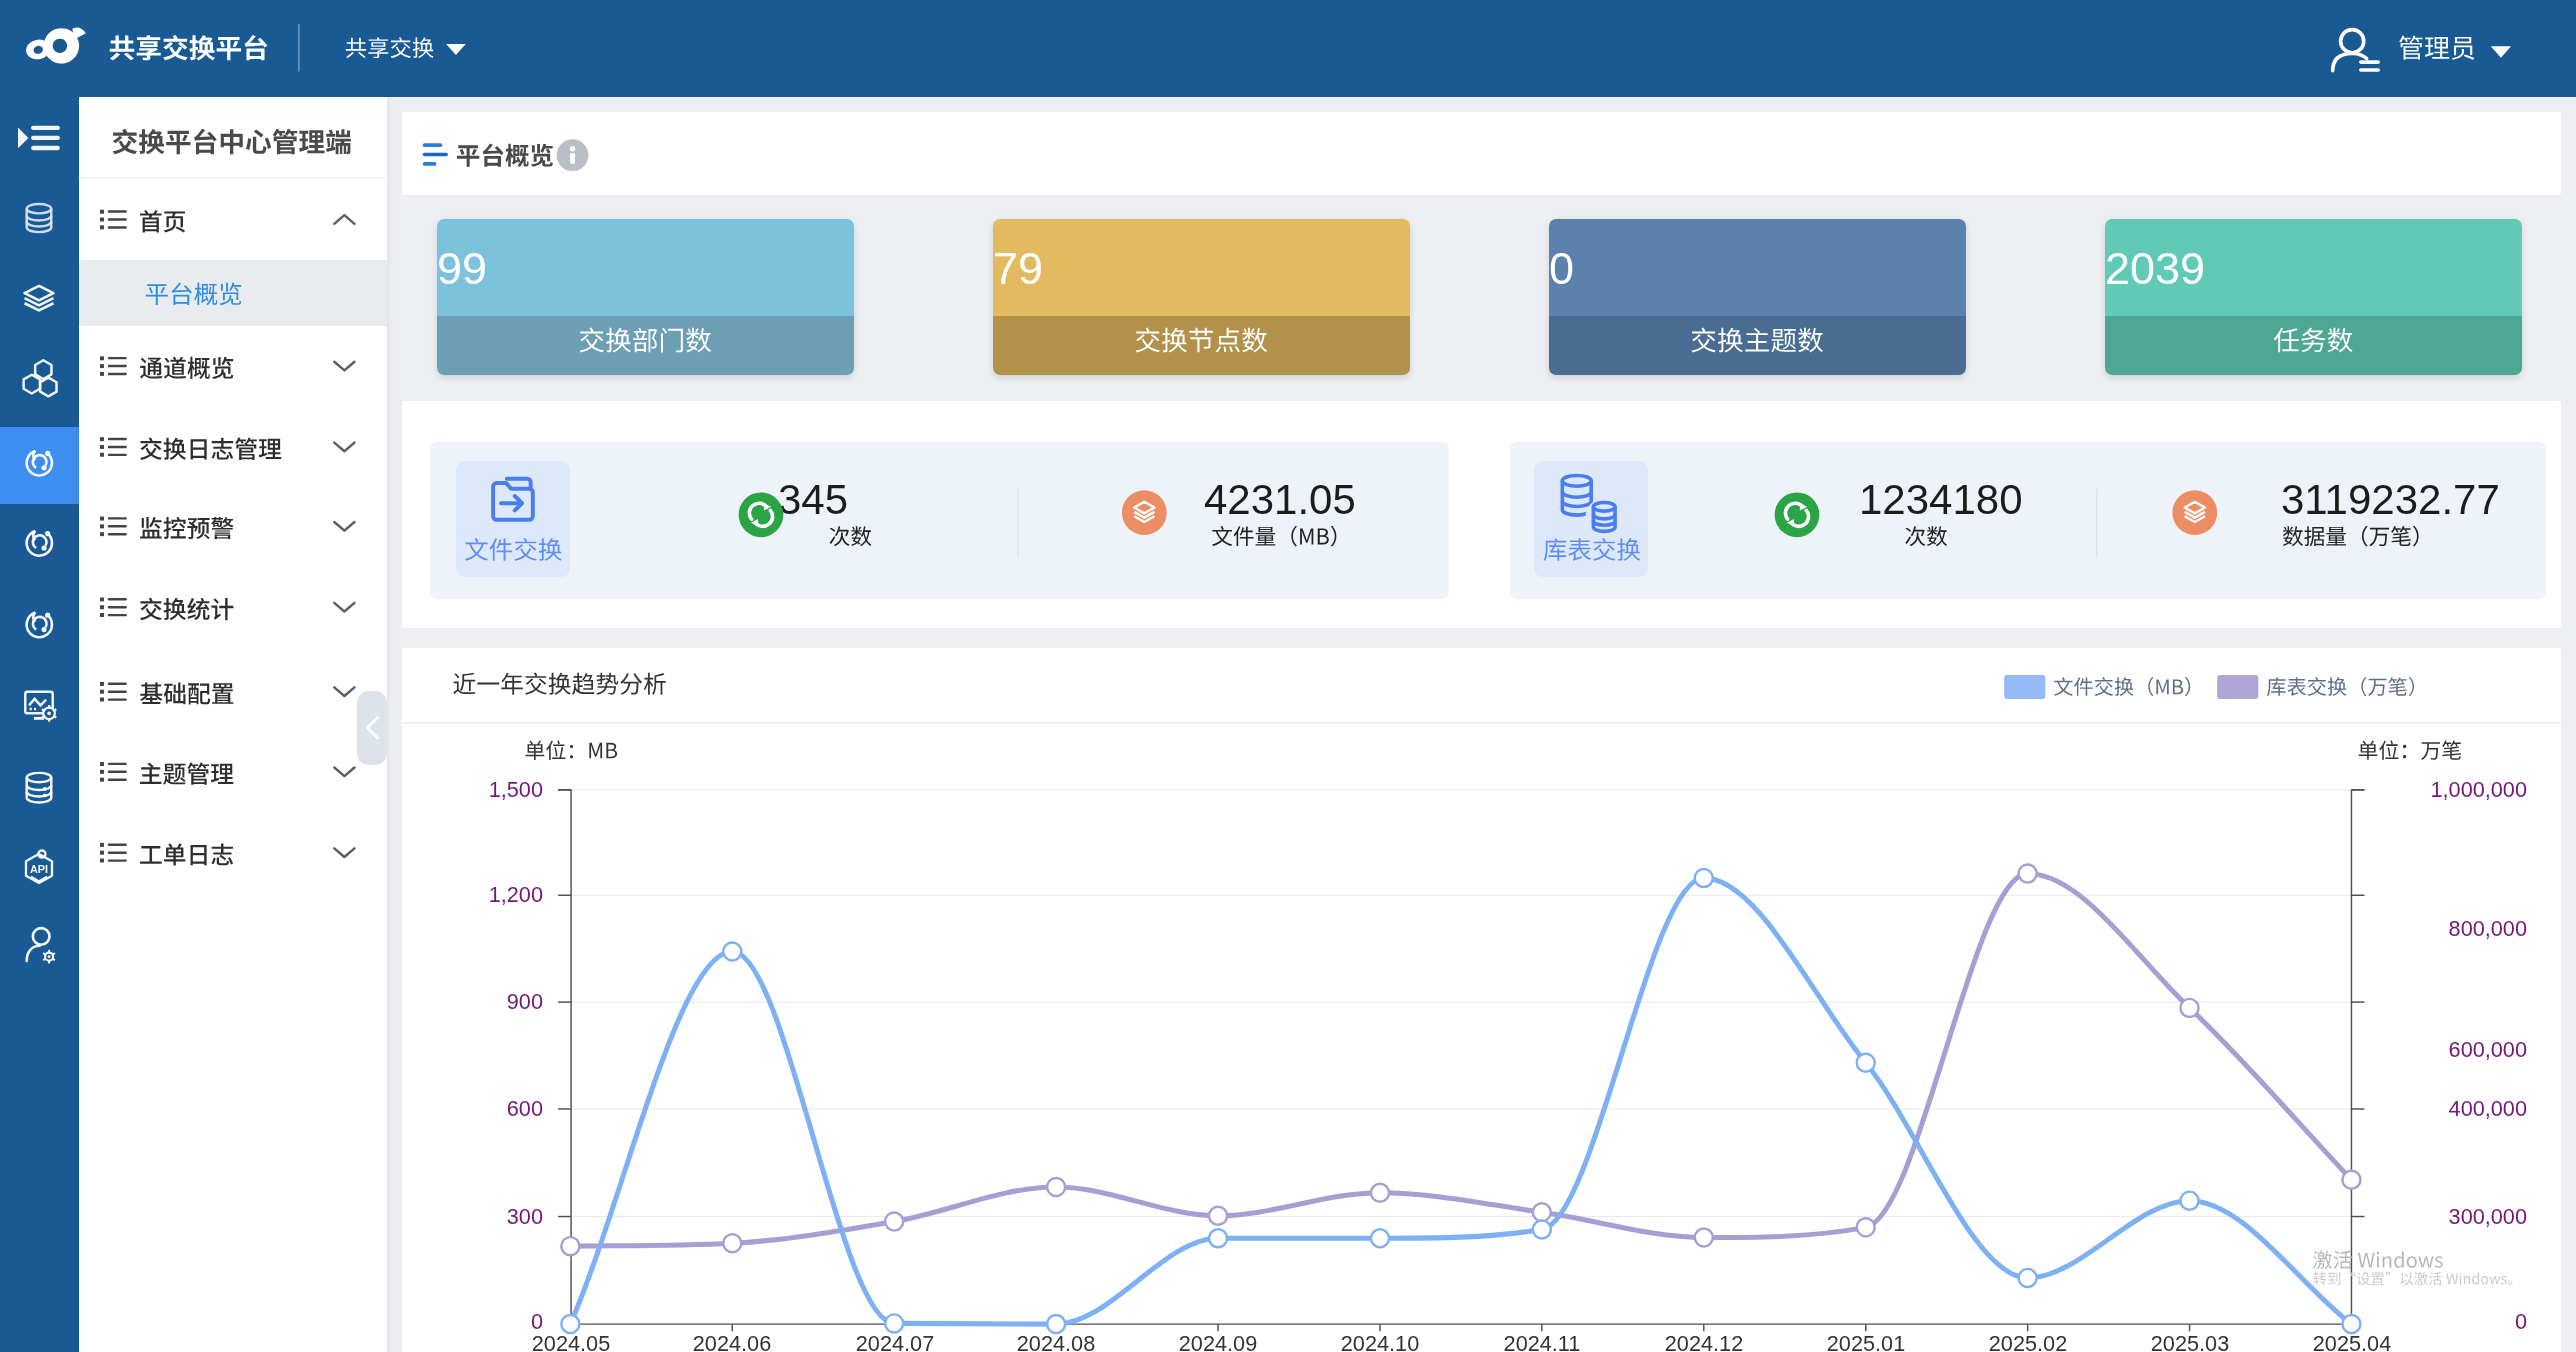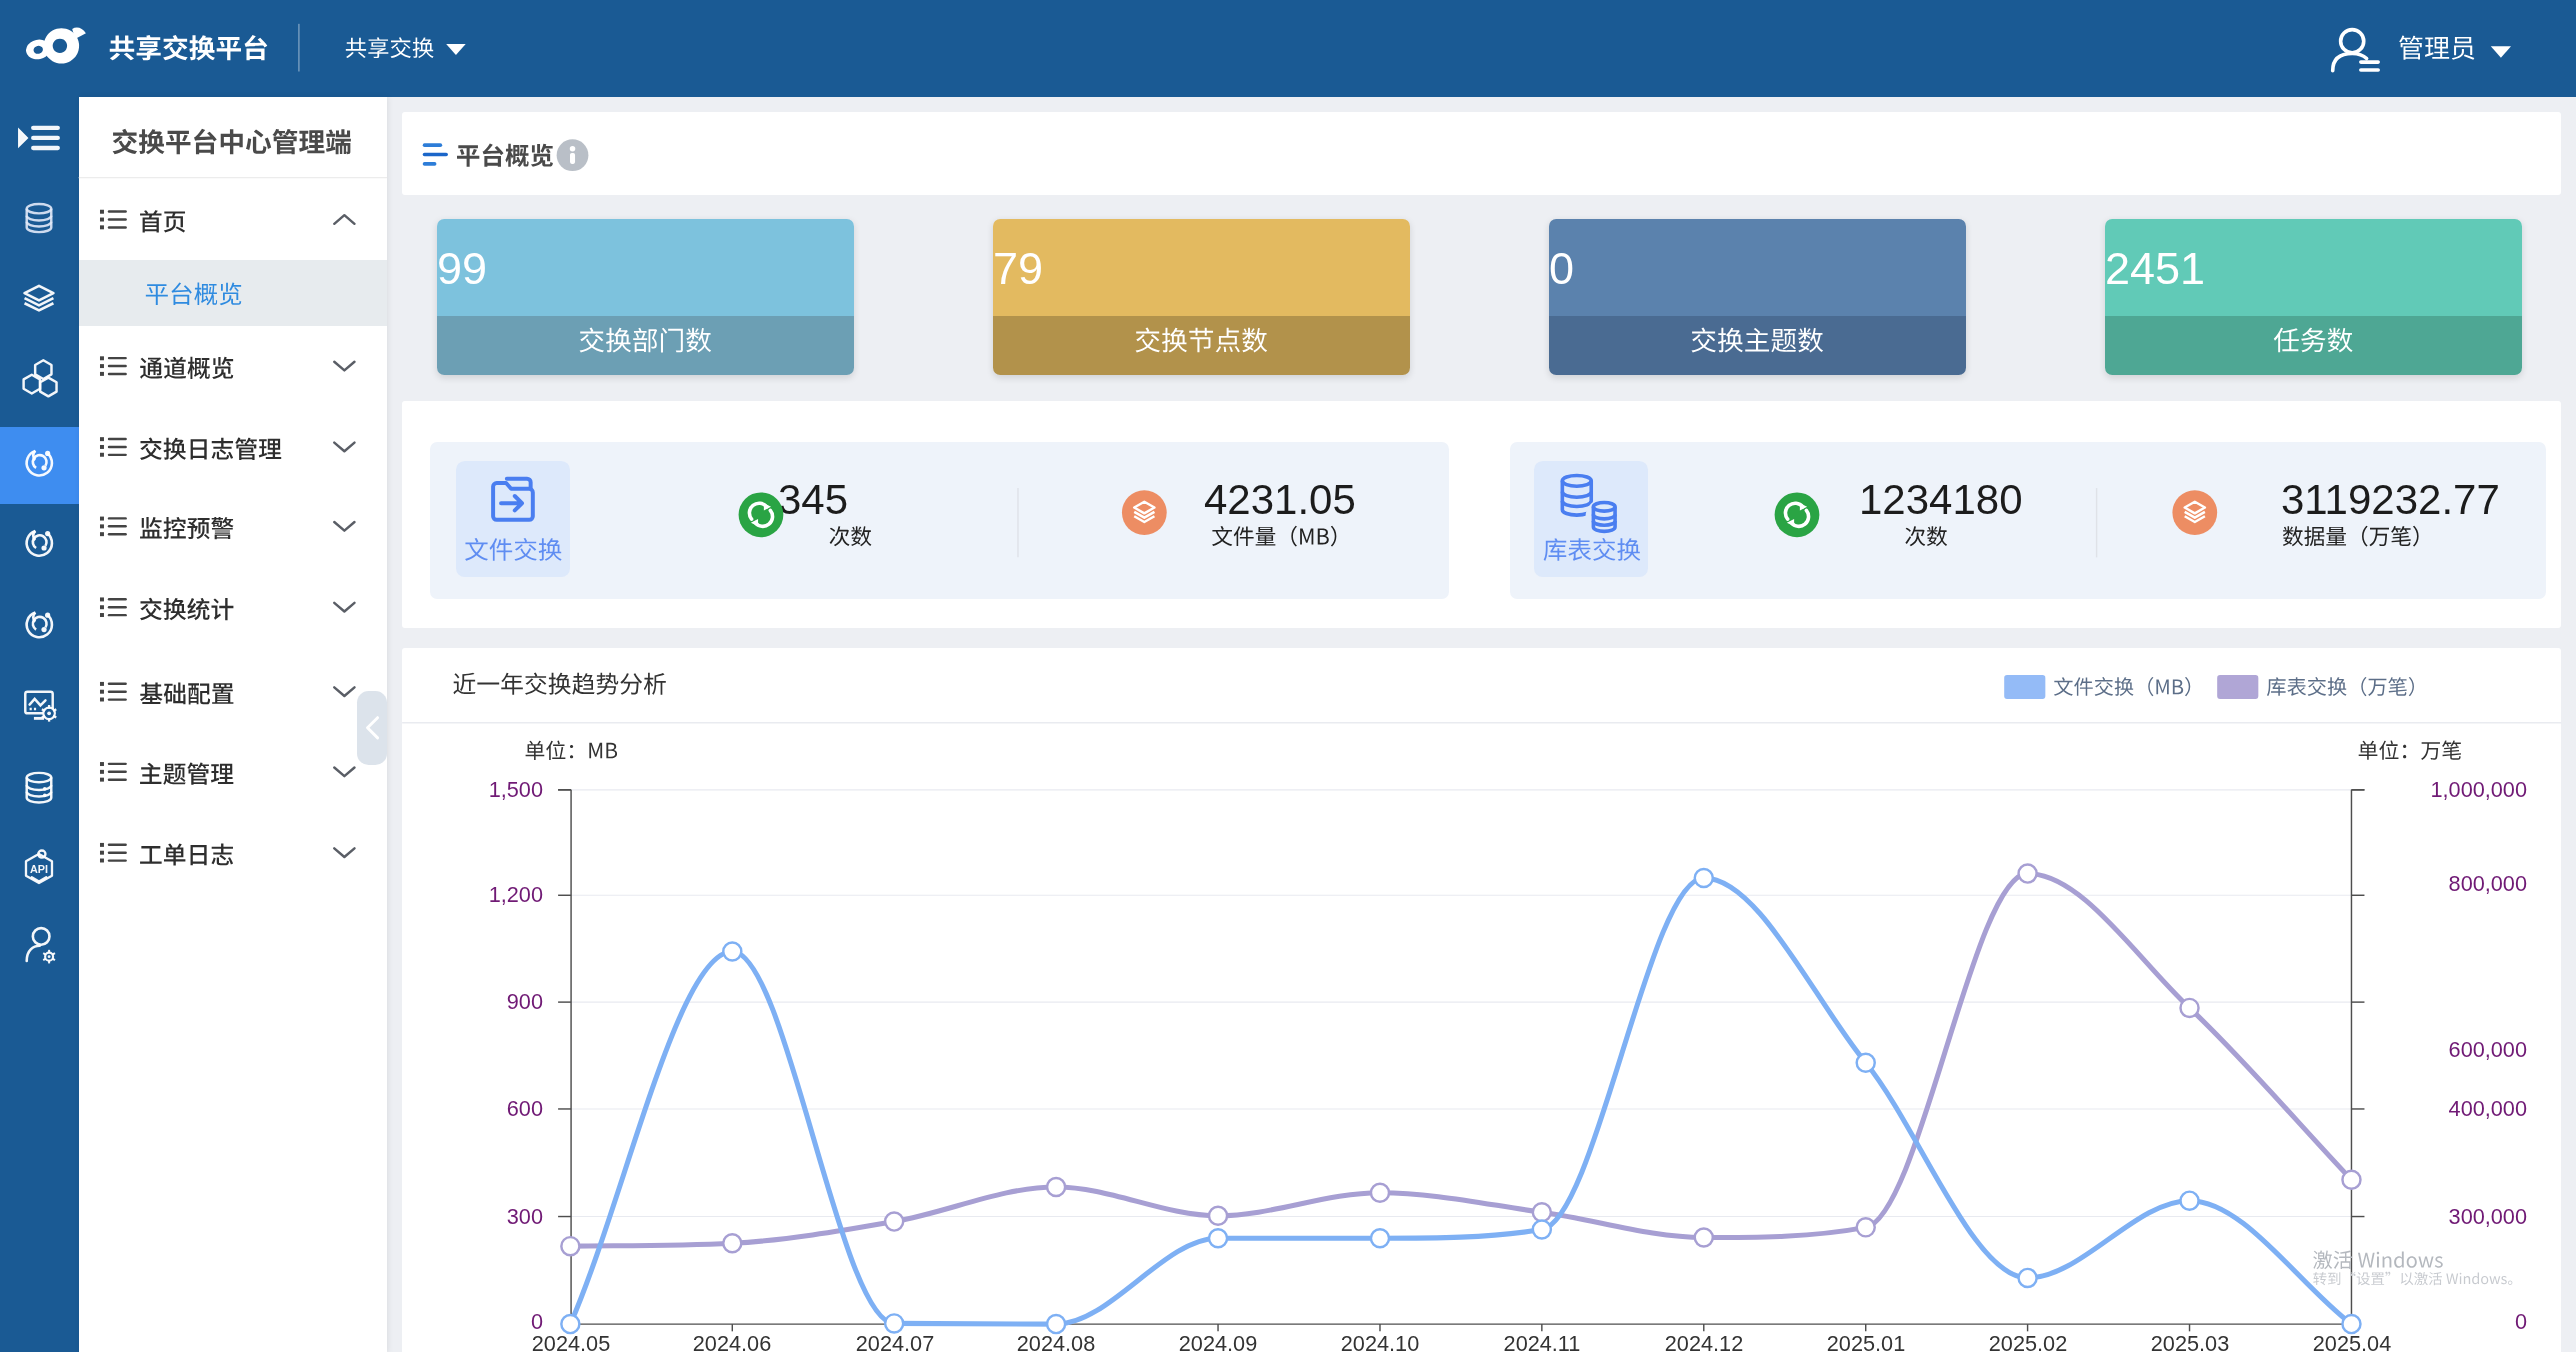--- a/index.html
+++ b/index.html
@@ -42,39 +42,39 @@
 <div class="cnum" style="left:993px">79</div>
 <div class="card" style="left:1549px">
     <div class="ct" style="background:#5b82ad"></div>
     <div class="cb" style="background:#4a6b92"></div>
   </div>
 <div class="cnum" style="left:1549px">0</div>
 <div class="card" style="left:2105px">
     <div class="ct" style="background:#61cab7"></div>
     <div class="cb" style="background:#4ea794"></div>
   </div>
-<div class="cnum" style="left:2105px">2451</div>
+<div class="cnum" style="left:2105px">2039</div>
 <div class="statwrap"></div>
 <div class="spanel" style="left:430px;width:1019px"></div>
 <div class="spanel" style="left:1510px;width:1036px"></div>
 <div class="tile" style="left:456px"></div>
 <div class="tile" style="left:1534px"></div>
 <div class="snum" style="left:778px;width:144px">345</div>
 <div class="snum" style="left:1204px;width:144px">4231.05</div>
 <div class="snum" style="left:1859px;width:144px">1234180</div>
 <div class="snum" style="left:2281px;width:144px">3119232.77</div>
 <div class="chartpanel"></div>
 <div class="tick tr" style="top:777px">1,500</div>
 <div class="tick tr" style="top:882px">1,200</div>
 <div class="tick tr" style="top:989px">900</div>
 <div class="tick tr" style="top:1096px">600</div>
 <div class="tick tr" style="top:1204px">300</div>
 <div class="tick tr" style="top:1309px">0</div>
 <div class="tick tl" style="top:777px">1,000,000</div>
-<div class="tick tl" style="top:871px">800,000</div>
+<div class="tick tl" style="top:916px">800,000</div>
 <div class="tick tl" style="top:1037px">600,000</div>
 <div class="tick tl" style="top:1096px">400,000</div>
 <div class="tick tl" style="top:1204px">300,000</div>
 <div class="tick tl" style="top:1309px">0</div>
 <div class="xtick" style="left:513px">2024.05</div>
 <div class="xtick" style="left:674px">2024.06</div>
 <div class="xtick" style="left:837px">2024.07</div>
 <div class="xtick" style="left:998px">2024.08</div>
 <div class="xtick" style="left:1160px">2024.09</div>
 <div class="xtick" style="left:1322px">2024.10</div>

